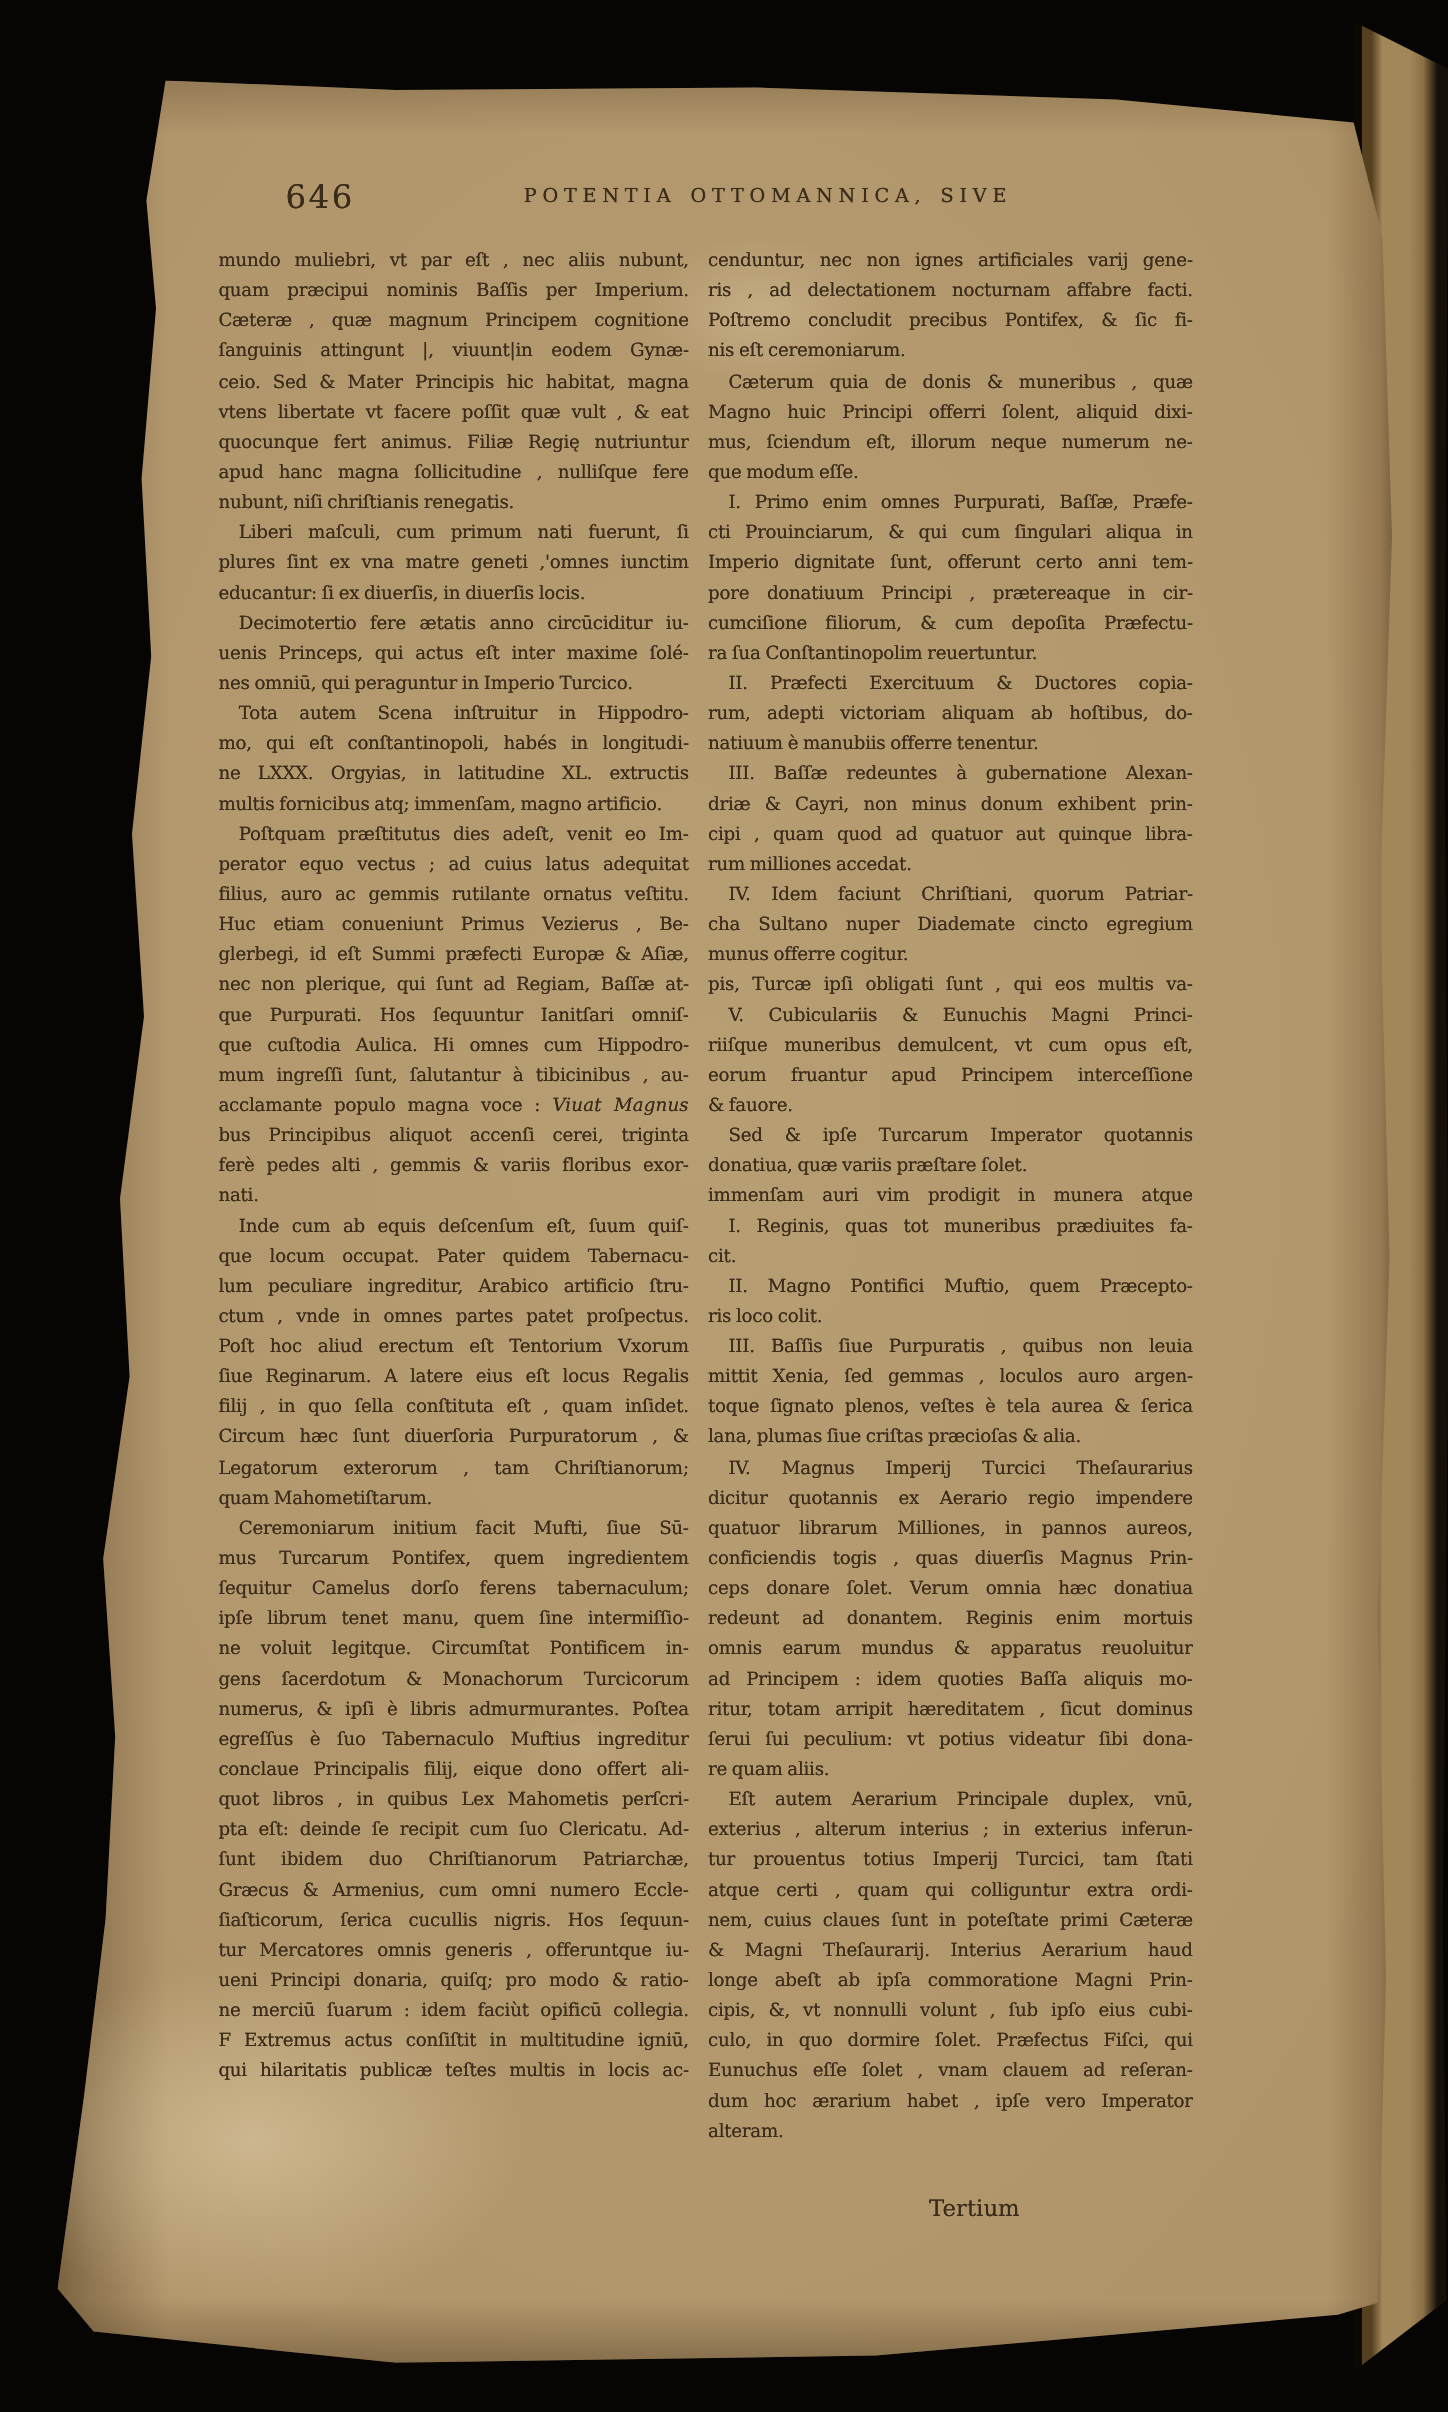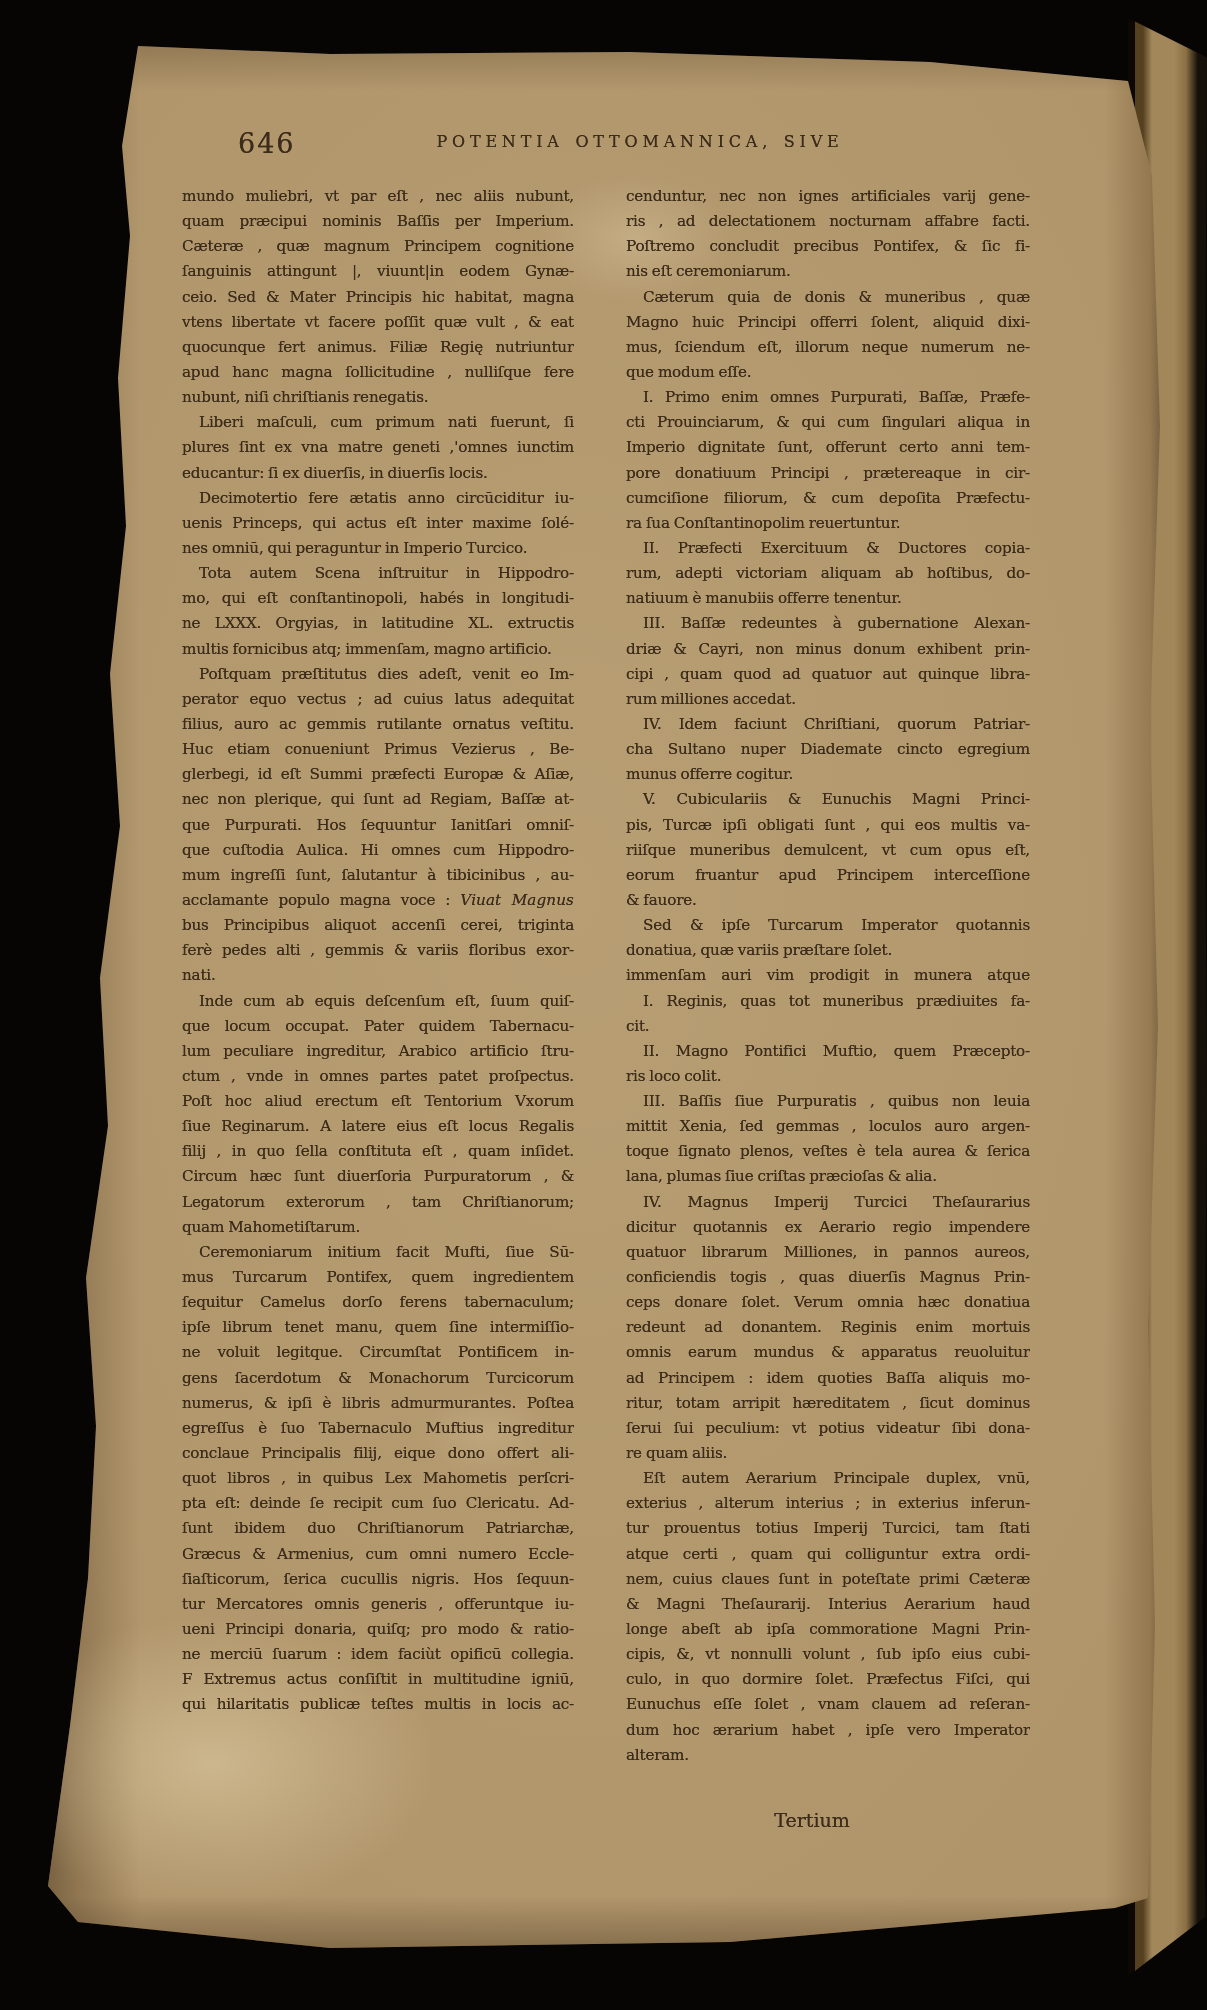--- a/index.html
+++ b/index.html
@@ -4,21 +4,21 @@
 <style>
   html,body{margin:0;padding:0;background:#070503;}
   .scene{position:relative;width:1207px;height:2010px;background:#070503;overflow:hidden;
          font-family:"DejaVu Serif","Liberation Serif",serif;}
   
   .next-leaf{position:absolute;left:1128px;top:18px;width:79px;height:1978px;
     background:linear-gradient(90deg, rgba(12,8,4,.95) 0 7px, #55401f 7px 15px,
                #a1875a 24px 46px, #8a7044 58px, #16100a 70px 100%);
     clip-path:polygon(0 0,100% 2%,96% 30%,100% 55%,94% 80%,98% 96%,0 99%);}
   
-  .page{position:absolute;left:30px;top:26px;width:1140px;height:1930px;
+  .page{position:absolute;left:30px;top:47px;width:1140px;height:1930px;
     background-color:#b0956a;
     background-image:
       radial-gradient(ellipse 320px 210px at 16% 90%, rgba(227,209,170,.55), transparent 70%),
       radial-gradient(ellipse 140px 90px at 53% 11%, rgba(226,207,172,.35), transparent 70%),
       radial-gradient(ellipse 90px 60px at 40% 73%, rgba(220,200,165,.25), transparent 70%),
       radial-gradient(ellipse 900px 1500px at 48% 45%, rgba(255,236,195,.10), transparent 80%),
       linear-gradient(90deg, rgba(55,35,15,.55) 0, rgba(55,35,15,.28) 45px, rgba(55,35,15,0) 110px),
       linear-gradient(180deg, rgba(55,35,15,.35) 0, rgba(55,35,15,0) 65px),
       linear-gradient(0deg, rgba(50,32,14,.40) 0, rgba(50,32,14,0) 60px),
       linear-gradient(270deg, rgba(28,17,8,.55) 0, rgba(95,66,32,.35) 20px, rgba(95,66,32,0) 65px);
@@ -27,21 +27,21 @@
       1118px 1872px,1085px 1882px,700px 1916px,300px 1922px,48px 1896px,
       18px 1860px,40px 1700px,58px 1552px,66px 1400px,56px 1252px,78px 1100px,
       70px 952px,90px 800px,80px 648px,96px 500px,88px 352px,100px 210px,92px 120px);
     color:#3b2b1a;}
   .pageno{position:absolute;left:208px;top:102px;font-size:27px;letter-spacing:2px;
     data:;}
   .running-title{position:absolute;left:260px;top:106px;width:700px;text-align:center;
     font-size:16px;letter-spacing:.30em;word-spacing:.12em;white-space:nowrap;
     text-shadow:0 0 .6px rgba(59,43,26,.85);}
   .pageno,.ln{text-shadow:0 0 .55px rgba(59,43,26,.8);}
-  .cols{position:absolute;left:152px;top:158px;display:flex;gap:52px;}
+  .cols{position:absolute;left:152px;top:158px;display:flex;gap:16px;}
   .col{font-size:15.2px;line-height:25.15px;letter-spacing:-.2px;word-spacing:-.6px;}
   .col.left{width:392px;}
   .col.right{width:404px;}
   .ln{height:25.15px;overflow:hidden;white-space:nowrap;
       text-align:justify;text-align-last:justify;}
   .ln.end{text-align-last:left;}
   .ln.ind{text-indent:17px;}
   .ln i{letter-spacing:.1px;}
   .catchword{height:25.15px;text-align:center;padding-right:6px;font-size:19px;
       text-shadow:0 0 .55px rgba(59,43,26,.8);}
@@ -137,22 +137,22 @@
           <div class="ln ind">II. Præfecti Exercituum &amp; Ductores copia-</div>
           <div class="ln ">rum, adepti victoriam aliquam ab hoſtibus, do-</div>
           <div class="ln end">natiuum è manubiis offerre tenentur.</div>
           <div class="ln ind">III. Baſſæ redeuntes à gubernatione Alexan-</div>
           <div class="ln ">driæ &amp; Cayri, non minus donum exhibent prin-</div>
           <div class="ln ">cipi , quam quod ad quatuor aut quinque libra-</div>
           <div class="ln end">rum milliones accedat.</div>
           <div class="ln ind">IV. Idem faciunt Chriſtiani, quorum Patriar-</div>
           <div class="ln ">cha Sultano nuper Diademate cincto egregium</div>
           <div class="ln end">munus offerre cogitur.</div>
+          <div class="ln ">pis, Turcæ ipſi obligati ſunt , qui eos multis va-</div>
           <div class="ln ind">V. Cubiculariis &amp; Eunuchis Magni Princi-</div>
-          <div class="ln ">pis, Turcæ ipſi obligati ſunt , qui eos multis va-</div>
           <div class="ln ">riiſque muneribus demulcent, vt cum opus eſt,</div>
           <div class="ln ">eorum fruantur apud Principem interceſſione</div>
           <div class="ln end">&amp; fauore.</div>
           <div class="ln ind">Sed &amp; ipſe Turcarum Imperator quotannis</div>
           <div class="ln end">donatiua, quæ variis præſtare ſolet.</div>
           <div class="ln ">immenſam auri vim prodigit in munera atque</div>
           <div class="ln ind">I. Reginis, quas tot muneribus prædiuites fa-</div>
           <div class="ln end">cit.</div>
           <div class="ln ind">II. Magno Pontifici Muftio, quem Præcepto-</div>
           <div class="ln end">ris loco colit.</div>

